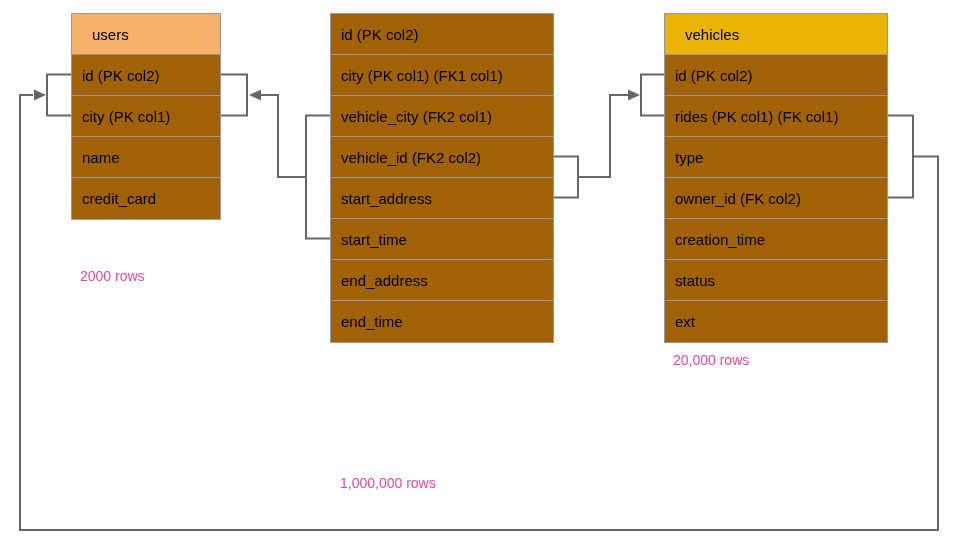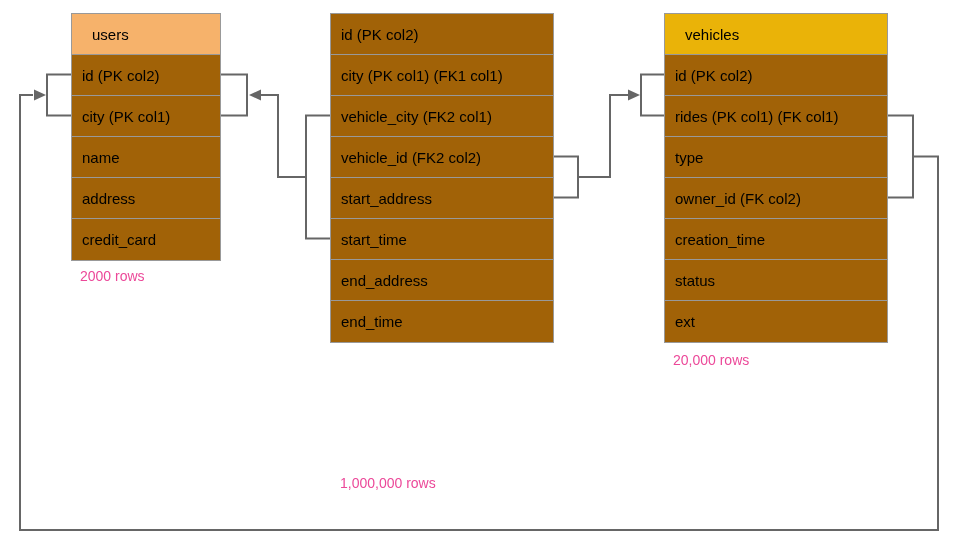--- a/index.html
+++ b/index.html
@@ -48,21 +48,20 @@
     <path d="M913 156.5 H938 V530 H20 V95 H33"></path>
     <polygon points="46,95 34,89.5 34,100.5"></polygon>
     <path d="M71 74.5 H47 V115.5 H71"></path>
   </svg>
 
   <div class="tbl" style="left:71px;top:13px;width:150px;">
     <div class="thead" style="background:#f6b26b">users</div>
     <div class="trow">id (PK col2)</div>
     <div class="trow">city (PK col1)</div>
     <div class="trow">name</div>
-    <div class="trow">address</div>
     <div class="trow">credit_card</div>
   </div>
   <div class="rowcount" style="left:80px;top:268px;">2000 rows</div>
 
   <div class="tbl" style="left:330px;top:13px;width:224px;">
     <div class="trow">id (PK col2)</div>
     <div class="trow">city (PK col1) (FK1 col1)</div>
     <div class="trow">vehicle_city (FK2 col1)</div>
     <div class="trow">vehicle_id (FK2 col2)</div>
     <div class="trow">start_address</div>

